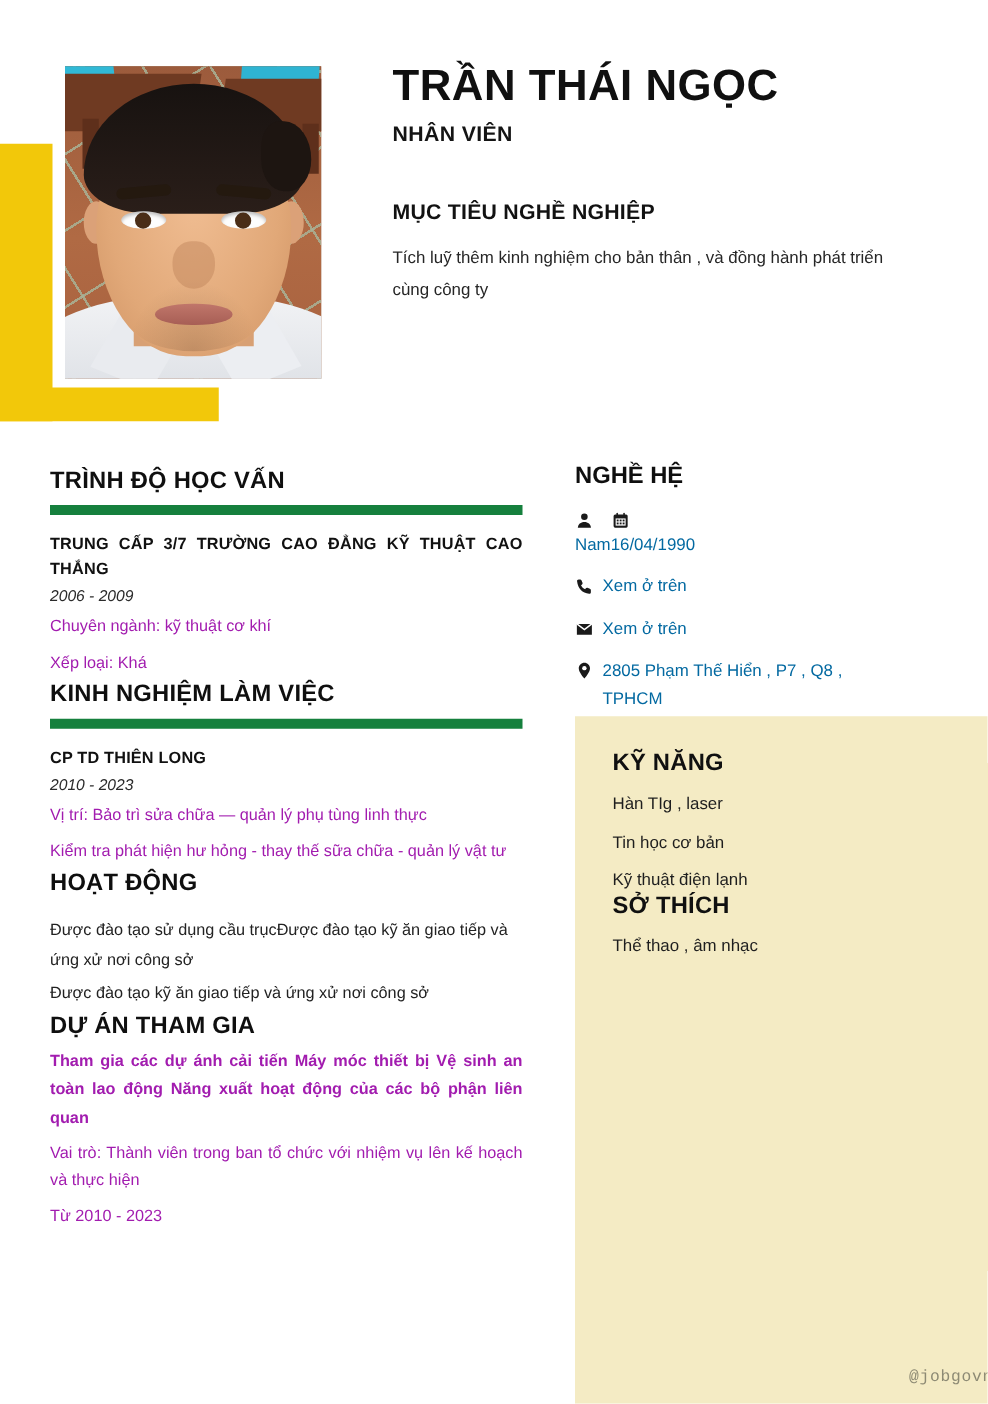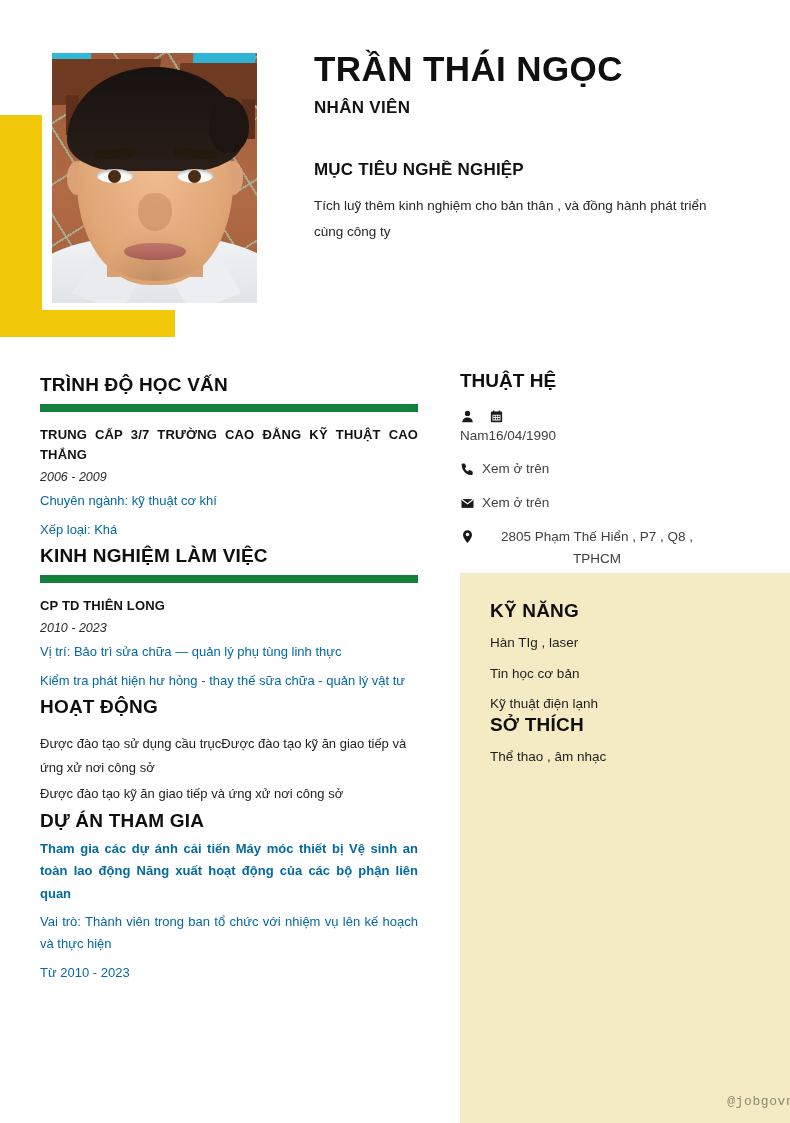--- a/index.html
+++ b/index.html
@@ -164,40 +164,40 @@
 
   .entry-title {
     margin-top:13px; font-size:13px; font-weight:700;
     letter-spacing:.15px; line-height:1.55; color:#111;
   }
   .entry-title.justify { text-align:justify; text-align-last:left; }
   .entry-date {
     margin-top:5px; font-size:12.5px; font-style:italic; color:#2b2b2b;
   }
   .entry-line {
-    margin-top:6px; font-size:13px; line-height:1.72; color:#0369a1;
+    margin-top:6px; font-size:13px; line-height:1.72; color:#a21caf;
   }
   .entry-line.justify { text-align:justify; text-align-last:left; }
   .entry-line.bold { font-weight:700; }
   .plain-para {
     margin-top:14px; font-size:13px; line-height:1.85; color:#222;
   }
   .plain-para + .plain-para { margin-top:2px; }
 
   
   .contact-h { font-size:19px; font-weight:700; color:#0f0f0f; }
   .contact-list { margin-top:14px; }
   .crow { display:flex; align-items:flex-start; margin-bottom:13px; }
   .cicon {
     width:22px; min-width:22px; height:19px;
     display:flex; align-items:center; justify-content:flex-start;
     color:#1a1a1a; margin-top:1px;
   }
   .cicon svg { display:block; }
-  .ctext { font-size:13.5px; line-height:1.5; color:#404040;text-align:center; }
+  .ctext { font-size:13.5px; line-height:1.5; color:#0369a1; }
   .ctext.addr { line-height:1.62; max-width:230px; }
 
   
   .panel {
     position:absolute; left:460px; top:573px;
     width:392px; height:550px;
     background:var(--panel);
   }
   .panel-inner { padding:27px 30px 0 30px; }
   .panel-h {
@@ -280,21 +280,21 @@
     <div class="sec-block">
       <div class="sec-h">DỰ ÁN THAM GIA</div>
       <div class="entry-line bold justify">Tham gia các dự ánh cải tiến Máy móc thiết bị Vệ sinh an toàn lao động Năng xuất hoạt động của các bộ phận liên quan</div>
       <div class="entry-line justify">Vai trò: Thành viên trong ban tổ chức với nhiệm vụ lên kế hoạch và thực hiện</div>
       <div class="entry-line">Từ 2010 - 2023</div>
     </div>
 
   </div>
 
   <div class="col-right">
-    <div class="contact-h">THUẬT HỆ</div>
+    <div class="contact-h">NGHỀ HỆ</div>
     <div class="contact-list">
 
       <div class="crow">
         <div class="cell first">
           <span class="cicon">
             <svg width="15" height="15" viewBox="0 0 24 24" fill="currentColor">
                 <circle cx="12" cy="7" r="4.2"></circle>
                 <path d="M3.6 21.2c0-4.7 3.8-7.6 8.4-7.6s8.4 2.9 8.4 7.6z"></path>
               </svg>
           </span>

